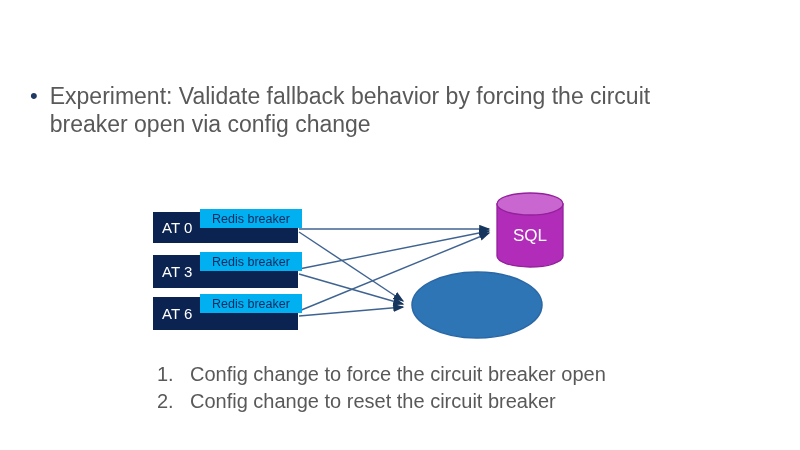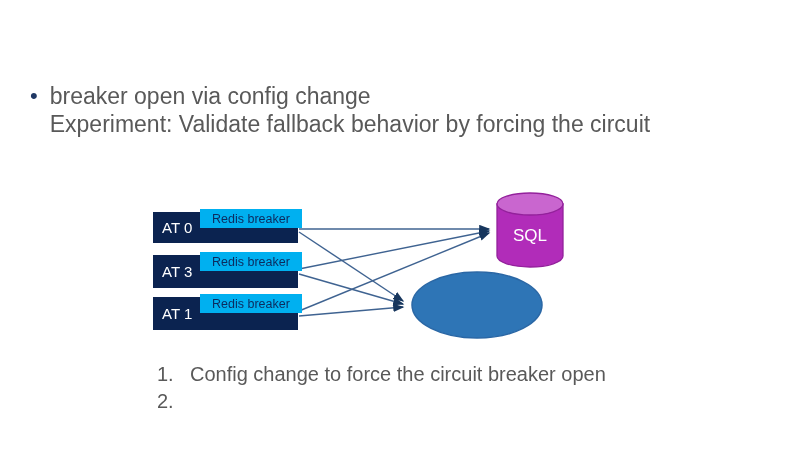--- a/index.html
+++ b/index.html
@@ -44,22 +44,22 @@
 </style>
 </head>
 <body>
 
 <div class="slide">
 
 
   <div class="bullet-item">
     <div class="bullet-glyph">•</div>
     <div class="bullet-text">
+      <div>Experiment: Validate fallback behavior by forcing the circuit</div>
       <div>breaker open via config change</div>
-      <div>Experiment: Validate fallback behavior by forcing the circuit</div>
     </div>
   </div>
 
   <div class="diagram">
 
     <svg class="connector-svg" width="800" height="450" viewBox="0 0 800 450">
       <defs>
         <marker id="arrow" markerWidth="9" markerHeight="7" refX="7" refY="3" orient="auto">
           <path d="M0,0 L8,3 L0,6 Z" fill="#17365d"></path>
         </marker>
@@ -93,29 +93,30 @@
       <div class="breaker-chip">
         <span>Redis breaker</span>
       </div>
       <span class="at-label">AT 3</span>
     </div>
 
     <div class="at-box" style="top:297px;height:33px;">
       <div class="breaker-chip">
         <span>Redis breaker</span>
       </div>
-      <span class="at-label">AT 1</span>
+      <span class="at-label">AT 6</span>
     </div>
 
     <div class="shape-label sql-label">SQL</div>
   </div>
 
   <div class="steps">
     <div class="step-row">
       <span class="step-number">1.</span>
       <span class="step-text">Config change to force the circuit breaker open</span>
     </div>
     <div class="step-row">
       <span class="step-number">2.</span>
+      <span class="step-text">Config change to reset the circuit breaker</span>
     </div>
   </div>
 
 </div>
 
 </body></html>

